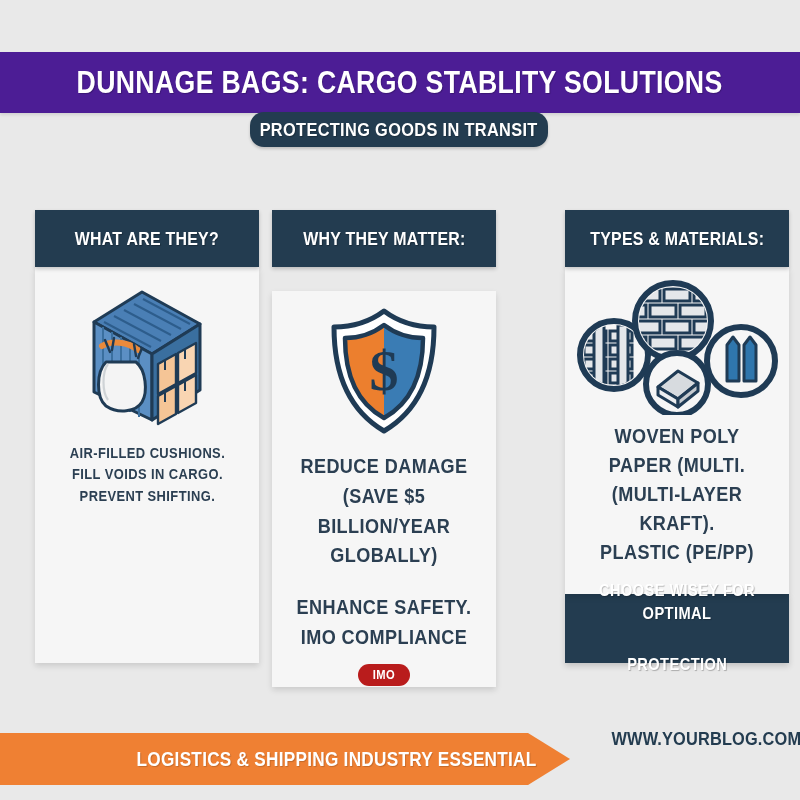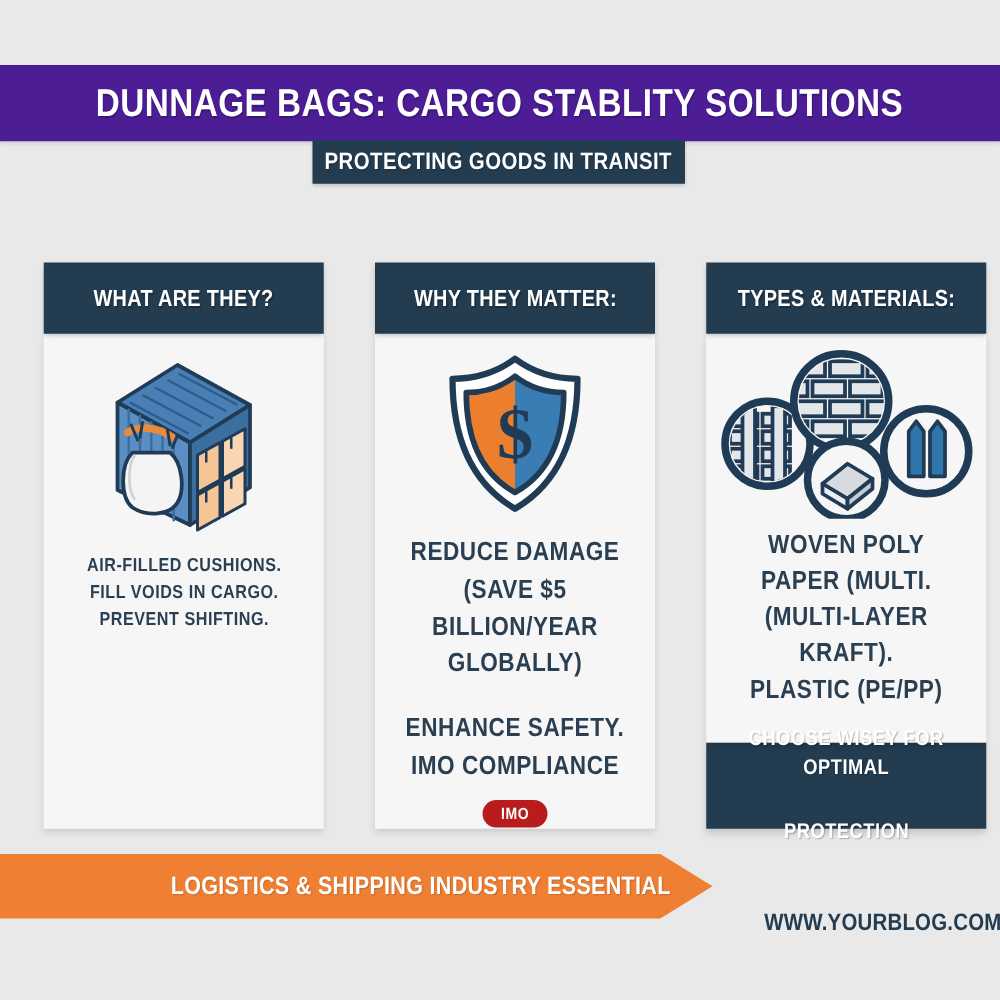--- a/index.html
+++ b/index.html
@@ -28,36 +28,36 @@
   #title-banner .t{
     color:#ffffff;font-size:31px;font-weight:bold;
     text-transform:uppercase;letter-spacing:.4px;
     text-shadow:1px 1px 1px rgba(0,0,0,.22);
     white-space:nowrap;
   }
   #subtitle-banner{
     position:absolute;left:250px;top:112px;width:298px;height:35px;
     background:#233c50;
     box-shadow:0 2px 3px rgba(0,0,0,.18);
-    display:flex;align-items:center;justify-content:center;
+    display:flex;align-items:center;justify-content:center;border-radius:14px;
   }
   #subtitle-banner .t{
     color:#ffffff;font-size:19px;font-weight:bold;
     text-transform:uppercase;letter-spacing:.4px;
     text-shadow:1px 1px 1px rgba(0,0,0,.25);
     white-space:nowrap;
   }
 
   
   .card{
     position:absolute;top:210px;width:224px;
     display:flex;flex-direction:column;
   }
   #card-0{left:35px;}
-  #card-1{left:300px;}
+  #card-1{left:272px;gap:24px;}
   #card-2{left:565px;}
 
   .card-header{
     height:57px;background:#233c50;
     display:flex;align-items:center;justify-content:center;
     box-shadow:0 2px 4px rgba(0,0,0,.20);
     position:relative;z-index:2;
   }
   .card-header .t{
     color:#fff;font-size:18.5px;font-weight:bold;
@@ -110,21 +110,21 @@
   }
   .card-footer .t{
     color:#fff;font-size:17px;font-weight:bold;
     text-transform:uppercase;text-align:center;line-height:1.35;
     text-shadow:1px 1px 1px rgba(0,0,0,.25);
     display:block;
   }
 
   
   #footer-arrow{
-    position:absolute;left:0;top:683px;width:570px;height:52px;
+    position:absolute;left:0;top:733px;width:570px;height:52px;
     background:#ef8033;
     clip-path:polygon(0 0, 528px 0, 570px 26px, 528px 52px, 0 52px);
     display:flex;align-items:center;
     box-shadow:0 2px 3px rgba(0,0,0,.10);
   }
   #footer-arrow .t{
     color:#fff;font-size:20px;font-weight:bold;
     text-transform:uppercase;letter-spacing:.3px;
     margin-left:104px;
     text-shadow:1px 1px 1px rgba(0,0,0,.18);

